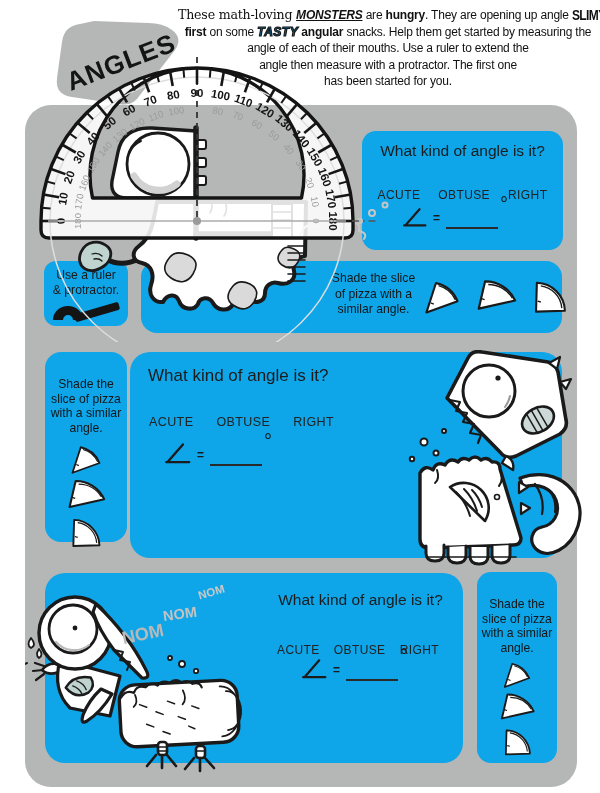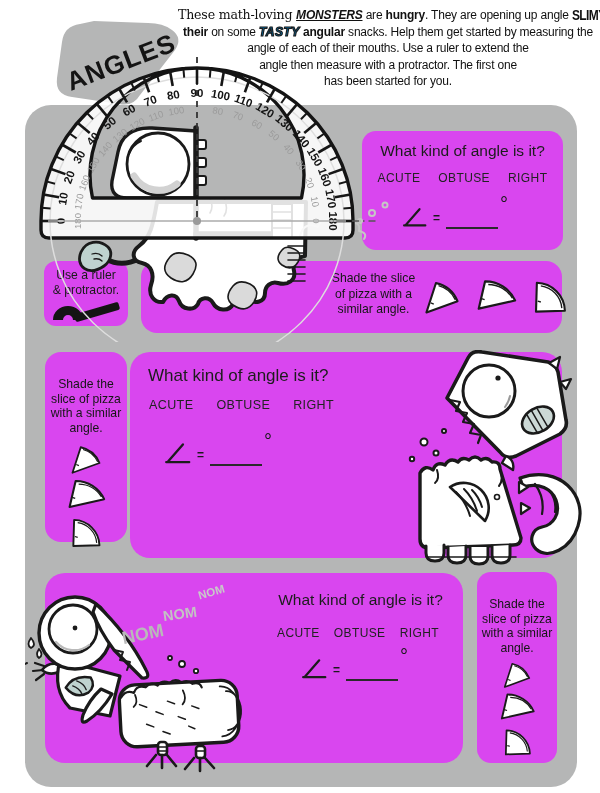--- a/index.html
+++ b/index.html
@@ -1,34 +1,34 @@
 <!DOCTYPE html>
 <html><head>
 <meta charset="utf-8">
 <style>
   html,body{margin:0;padding:0;background:#fff;}
   #page{position:relative;width:600px;height:793px;background:#fff;overflow:hidden;
         font-family:"Liberation Sans",sans-serif;color:#1a1a1a;}
   .panel{position:absolute;left:25px;top:105px;width:552px;height:682px;
          background:#b5b6b6;border-radius:26px;}
-  .wbox{position:absolute;background:#d946ef;}
+  .wbox{position:absolute;background:#0ea5e9;}
   
   .intro{position:absolute;left:178px;top:7px;width:420px;text-align:center;
          font-size:12px;line-height:16.6px;letter-spacing:-0.2px;color:#111;}
   .intro .ln{white-space:nowrap;}
   .seg-serif{font-family:"DejaVu Serif",serif;font-size:12.6px;}
   .seg-monsters{font-weight:700;font-style:italic;text-decoration:underline;}
   .seg-bold{font-weight:700;text-align:center;}
   .seg-slimy{font-weight:700;letter-spacing:-0.6px;display:inline-block;transform:scaleY(1.18);}
   .seg-tasty{font-weight:700;font-style:italic;color:#0369a1;-webkit-text-stroke:1.1px #1a1a1a;
              text-shadow:0 0 1px #555;letter-spacing:0.5px;}
   
   .q-title{position:absolute;white-space:nowrap;font-size:15.5px;color:#1c1c1c;}
   .q-opts{position:absolute;display:flex;font-size:12px;letter-spacing:0.4px;color:#222;}
-  .q-opts span{cursor:pointer;}
+  .q-opts span{cursor:pointer;margin-top:17px;}
   .q-angle{position:absolute;display:flex;align-items:flex-end;}
   .eq{font-size:12px;font-weight:700;margin:0 6px 4px 6px;}
   .blank{display:inline-block;width:52px;height:24px;border-bottom:2.2px solid #2a2a2a;}
   .deg{display:inline-block;font-size:20px;transform:translateY(-13px);margin-left:2px;}
   
   .side-text{padding-top:25px;font-size:12.2px;line-height:14.6px;text-align:center;color:#161616;}
   .side-slices{display:flex;flex-direction:column;align-items:center;margin-top:7px;}
   
   .shade-text{position:absolute;text-align:center;font-size:12.2px;line-height:15.6px;color:#161616;}
   .nom{position:absolute;font-weight:700;z-index:7;}
@@ -62,21 +62,21 @@
 
   <div class="panel"></div>
 
   <svg class="lay" style="left:38px;top:8px" width="170" height="104" viewBox="38 8 170 104">
     <path d="M80,24 Q64,26 62,42 L57,78 Q55,95 72,97 L119,104 Q133,107 140,95 L175,50 Q183,38 172,30 Q163,23 148,23 L94,21 Z" fill="#b5b6b6"></path>
     <text x="121" y="71" transform="rotate(-21 121 62)" text-anchor="middle" font-family="Liberation Sans, sans-serif" font-size="26" font-weight="700" letter-spacing="1" fill="#141414" id="banner-text">ANGLES</text>
   </svg>
 
   <div class="intro">
     <div class="ln"><span class="seg-serif">These math-loving </span><span class="seg-monsters">MONSTERS</span><span> are </span><span class="seg-bold">hungry</span><span>. They are opening up angle </span><span class="seg-slimy">SLIMY</span><span> mouths to</span></div>
-    <div class="ln"><span class="seg-bold">their</span><span> on some </span><span class="seg-tasty">TASTY</span><span> </span><span class="seg-bold">angular</span><span> snacks.  Help them get started by measuring the</span></div>
+    <div class="ln"><span class="seg-bold">first</span><span> on some </span><span class="seg-tasty">TASTY</span><span> </span><span class="seg-bold">angular</span><span> snacks.  Help them get started by measuring the</span></div>
     <div class="ln">angle of each of their mouths. Use a ruler to extend the</div>
     <div class="ln">angle then measure with a protractor. The first one</div>
     <div class="ln">has been started for you.</div>
   </div>
 
   <div class="wbox" style="left:362px;top:131px;width:201px;height:119px;border-radius:14px;">
     <div class="q-title" style="left:0;top:11px;width:201px;text-align:center;">What kind of angle is it?</div>
     <div class="q-opts" style="left:0;top:40px;width:201px;justify-content:center;gap:18px;">
       <span>ACUTE</span>
       <span>OBTUSE</span>

